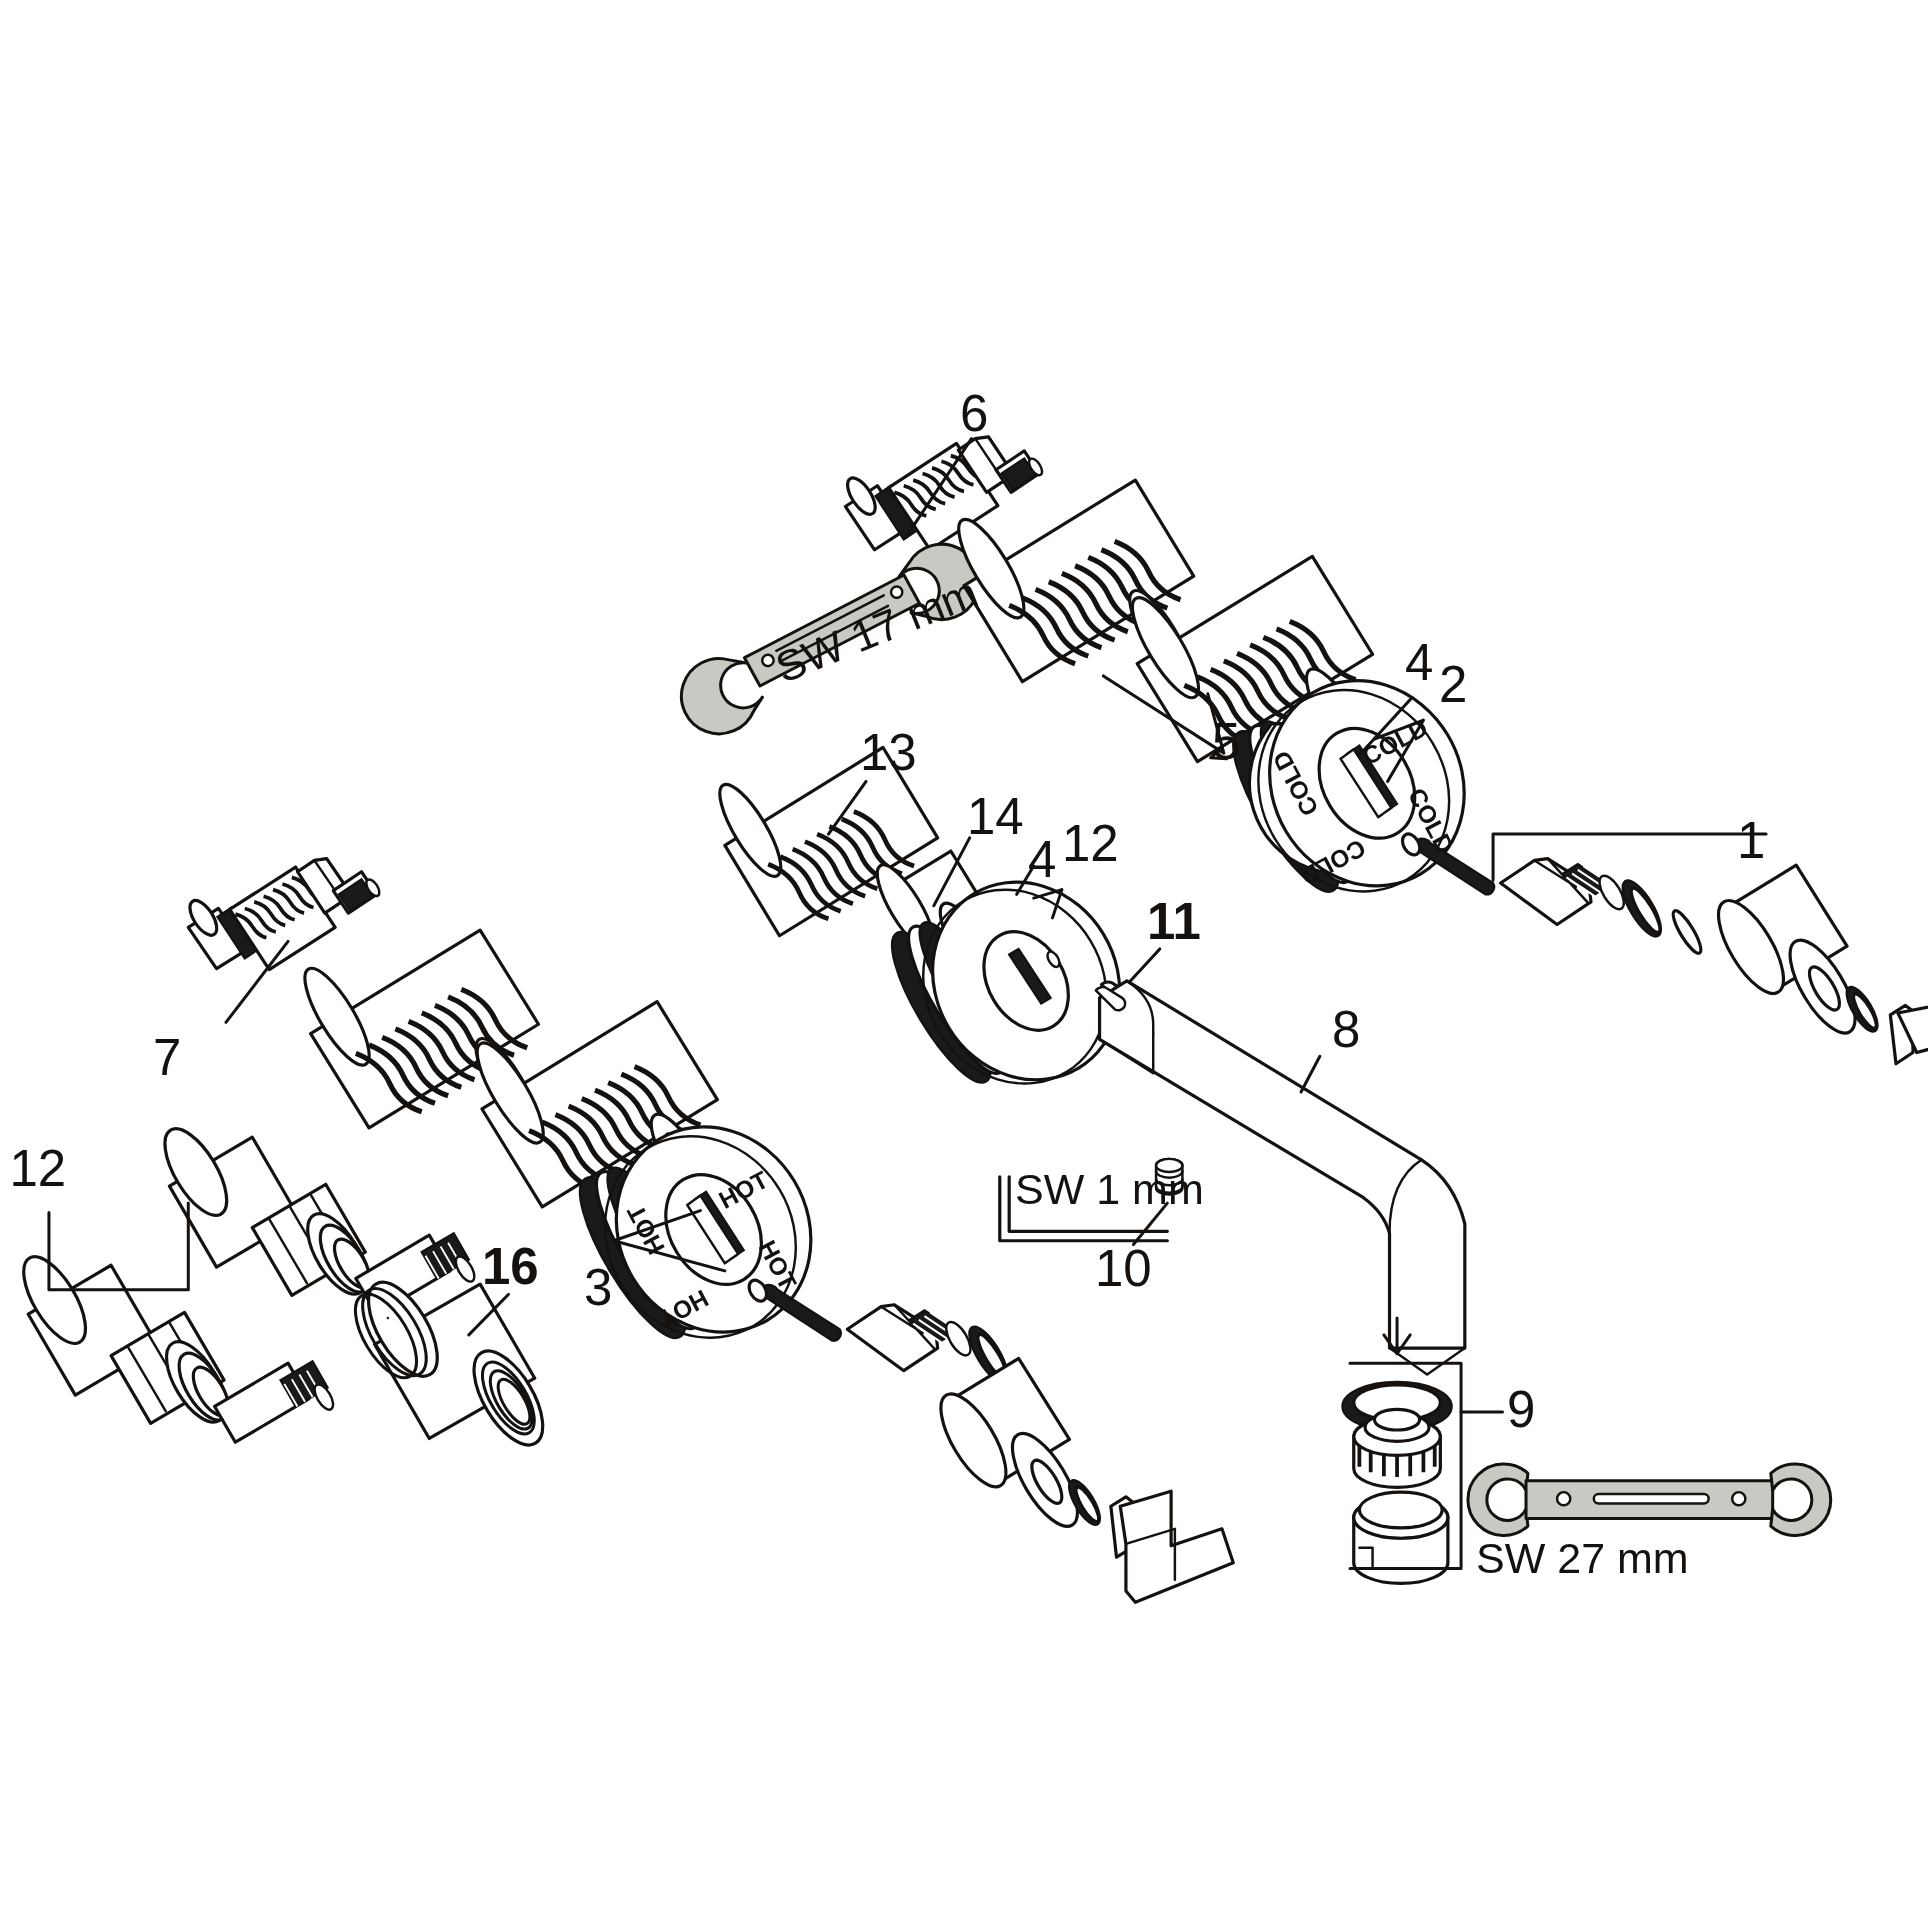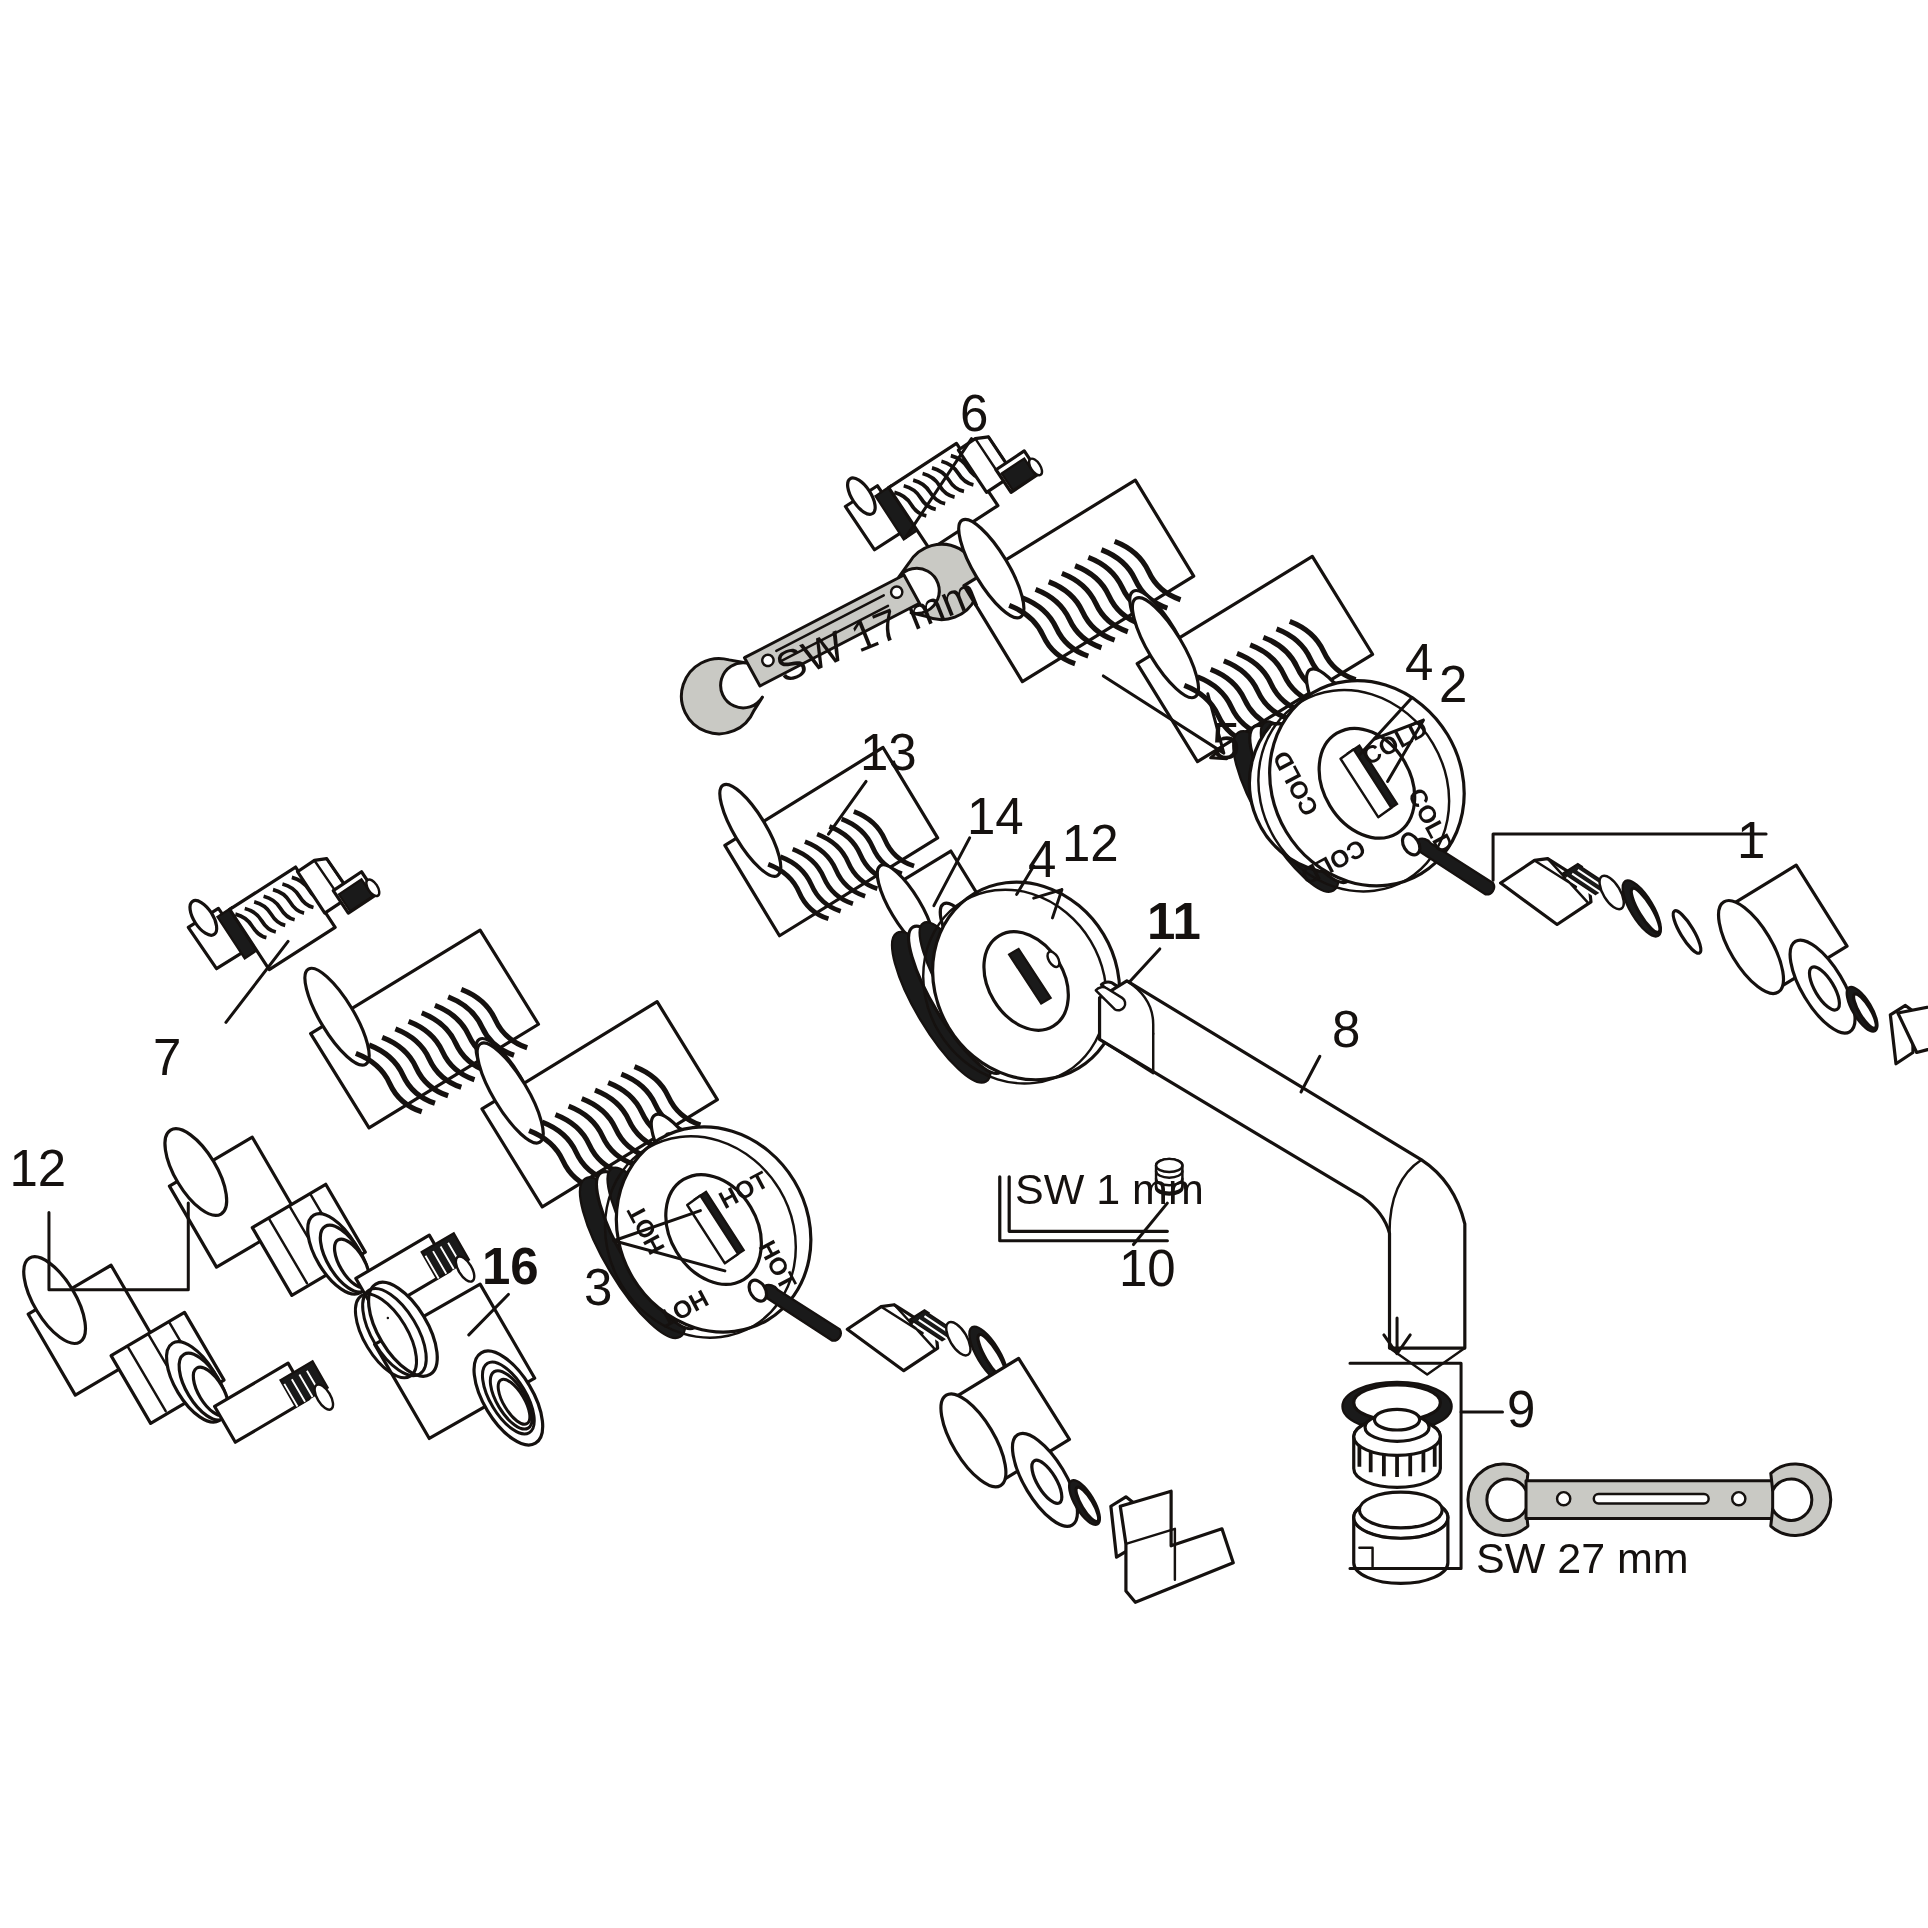--- a/index.html
+++ b/index.html
@@ -463,21 +463,21 @@
 <div class="callout" style="left:1737px;top:815px;">1</div>
 <div class="callout" style="left:1439px;top:659px;">2</div>
 <div class="callout" style="left:584px;top:1262px;">3</div>
 <div class="callout" style="left:1405px;top:637px;">4</div>
 <div class="callout" style="left:1028px;top:834px;">4</div>
 <div class="callout" style="left:1212px;top:716px;">5</div>
 <div class="callout" style="left:960px;top:388px;">6</div>
 <div class="callout" style="left:153px;top:1032px;">7</div>
 <div class="callout" style="left:1332px;top:1004px;">8</div>
 <div class="callout" style="left:1507px;top:1384px;">9</div>
-<div class="callout" style="left:1095px;top:1243px;margin-left:24px;">10</div>
+<div class="callout" style="left:1095px;top:1243px;">10</div>
 <div class="callout" style="left:1147px;top:896px;font-weight:bold;">11</div>
 <div class="callout" style="left:1062px;top:818px;">12</div>
 <div class="callout" style="left:860px;top:727px;">13</div>
 <div class="callout" style="left:958px;top:791px;margin-left:9px;">14</div>
 <div class="callout" style="left:9.4px;top:1143px;">12</div>
 <div class="callout" style="left:482px;top:1241px;font-weight:bold;">16</div>
 
 <div class="tool-label rot17" style="left:770px;top:650px;">SW 17 mm</div>
 <div class="tool-label" style="left:1015px;top:1168px;">SW 1 mm</div>
 <div class="tool-label" style="left:1476px;top:1537px;">SW 27 mm</div>

